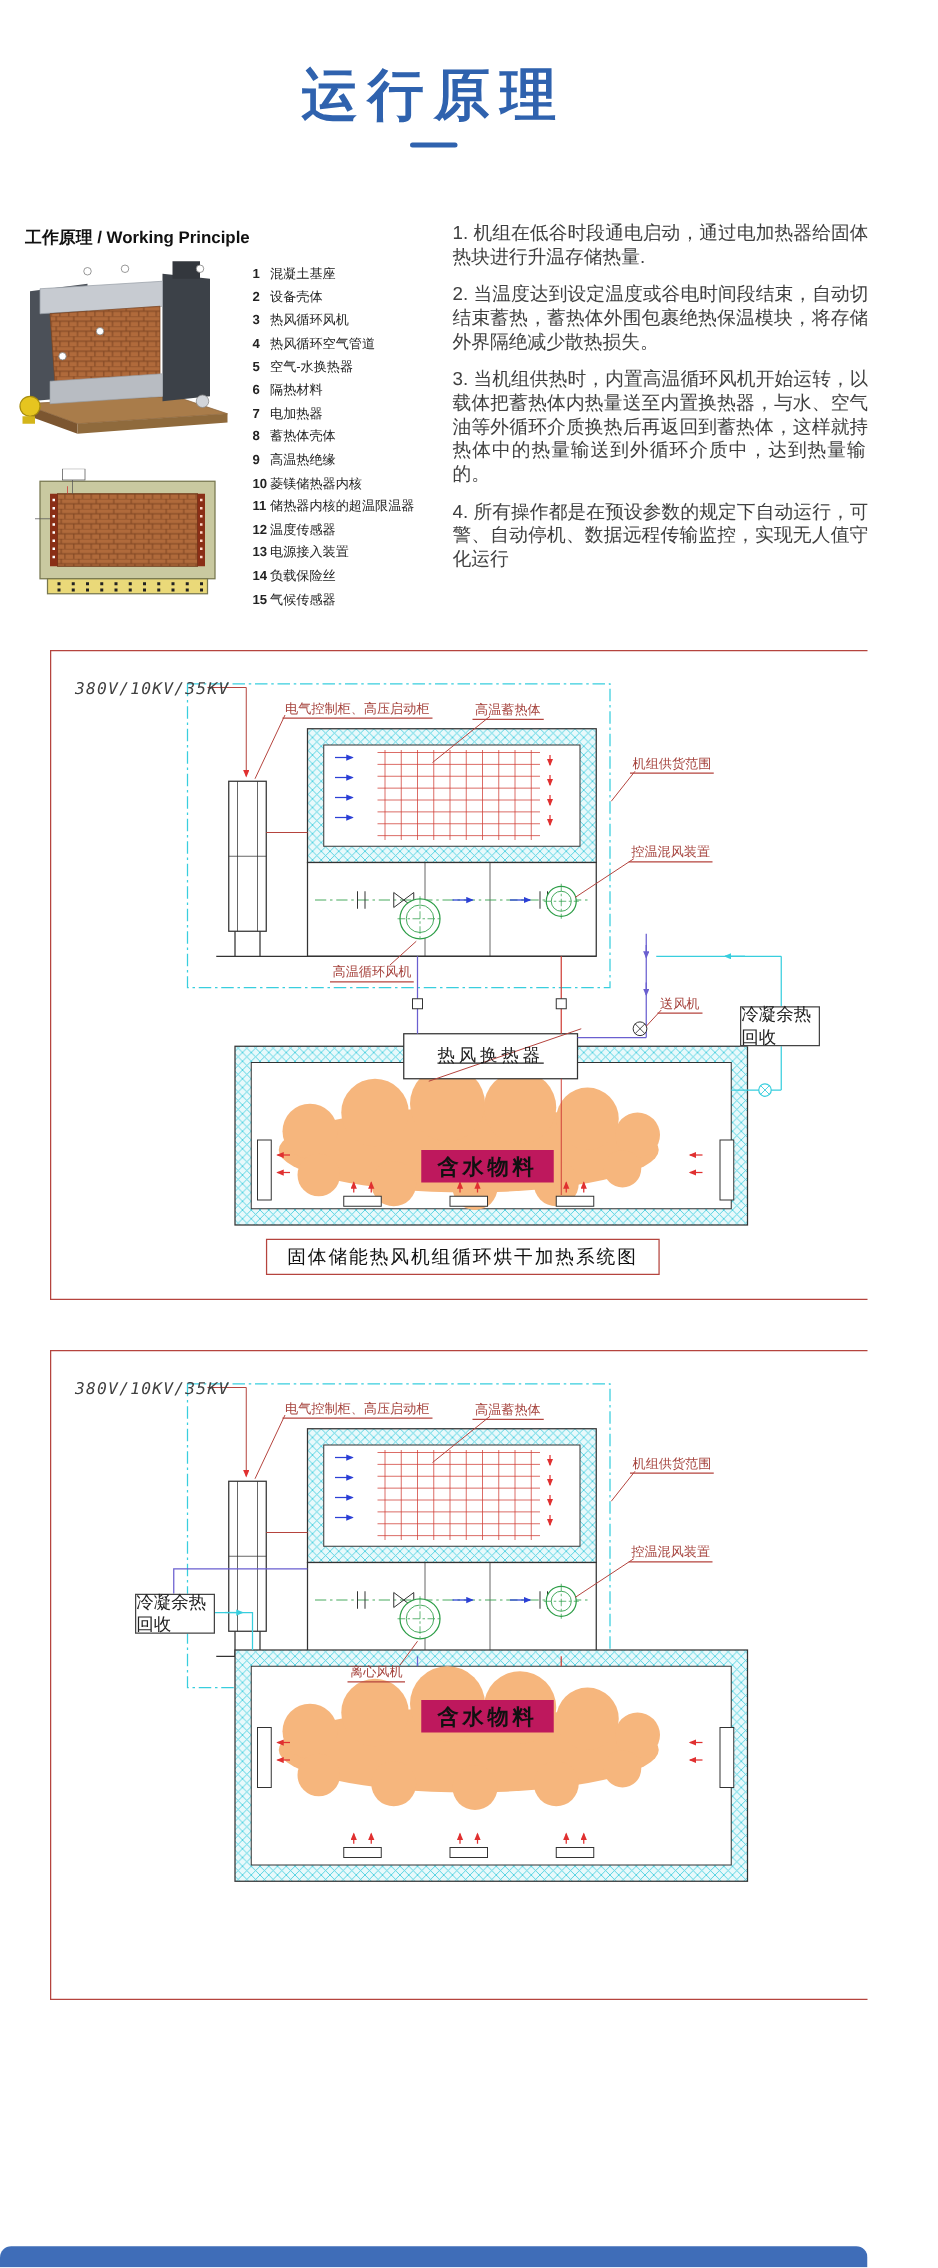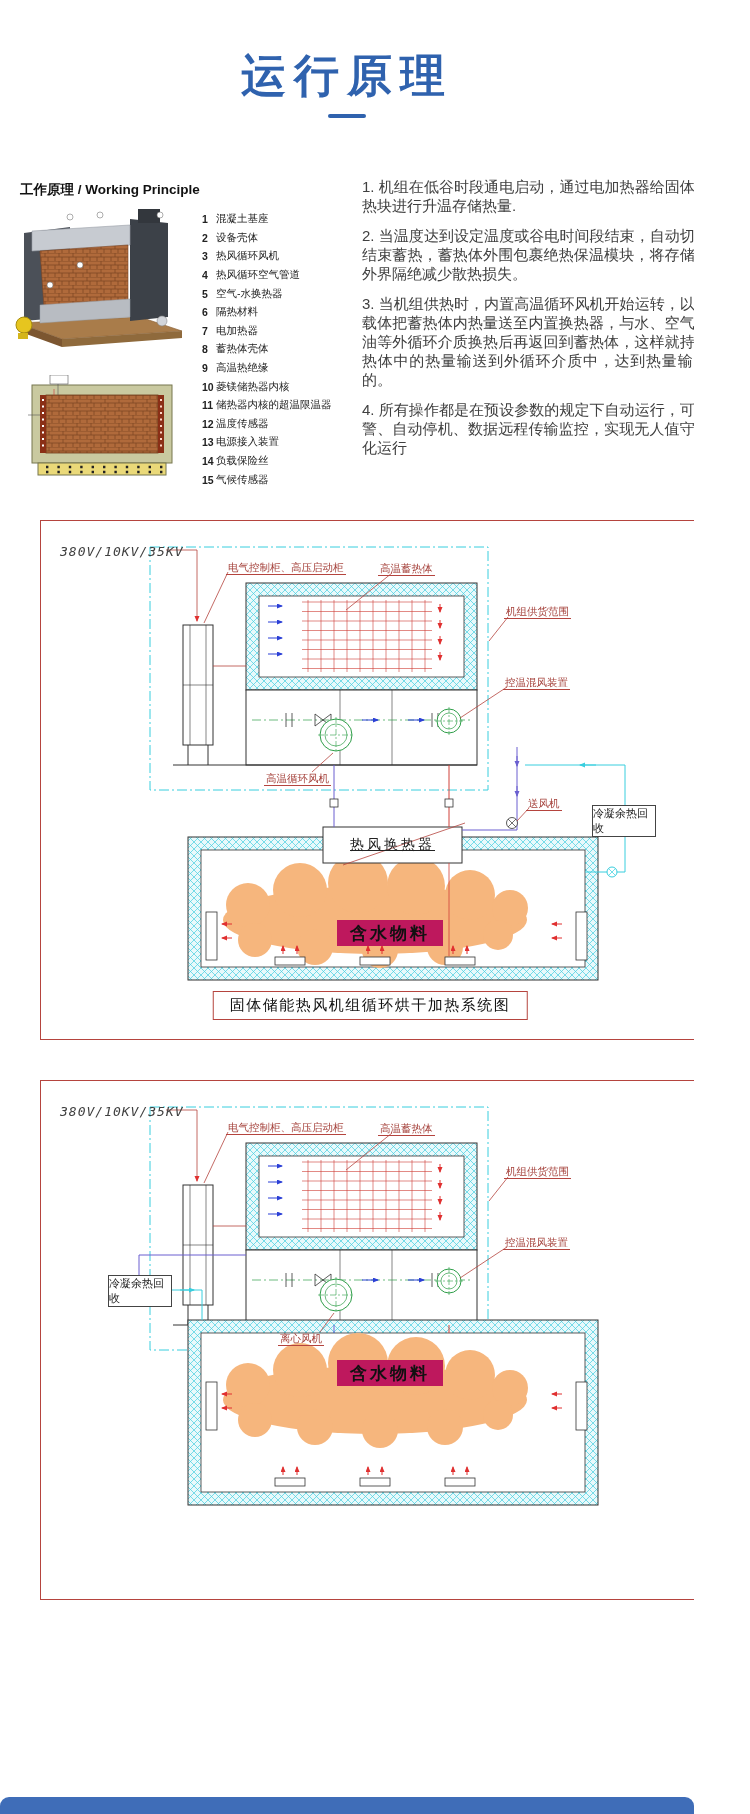--- a/index.html
+++ b/index.html
@@ -23,21 +23,21 @@
   
   .diagram{position:absolute;left:40px;width:660px;height:520px;}
   .diagram svg{position:absolute;left:0;top:0;}
   .rlabel{position:absolute;color:#a5423c;font-size:10.5px;white-space:nowrap;
           border-bottom:1px solid #b5443e;padding:0 2px 1px 2px;line-height:12px;}
   .voltage{position:absolute;color:#3f3f3f;font-size:13px;letter-spacing:1px;white-space:nowrap;
            font-family:"DejaVu Sans Mono",monospace;font-style:italic;}
   .hx-box{position:absolute;left:283px;top:307px;width:139px;height:36px;display:flex;
           align-items:center;justify-content:center;font-size:14px;letter-spacing:3px;color:#222;text-decoration:underline;}
   .cond-box{position:absolute;width:62px;height:30px;border:1px solid #444;background:#fff;
-            display:flex;align-items:center;justify-content:center;font-size:11px;color:#222;}
+            display:flex;align-items:center;justify-content:center;font-size:14px;color:#222;}
   .wet-label{position:absolute;width:106px;height:26px;background:#be185d;display:flex;
              align-items:center;justify-content:center;font-size:17px;font-weight:bold;
              letter-spacing:3px;color:#111;}
   .caption{position:absolute;left:50%;transform:translateX(-50%);border:1.4px solid #b5443e;
            background:#fff;padding:4px 16px;font-size:15px;font-weight:normal;color:#111;
            letter-spacing:1.5px;white-space:nowrap;}
   .footer-bar{position:absolute;bottom:0;left:0;width:100%;height:17px;background:#3f6db8;
               border-radius:9px 9px 0 0;}
 </style>
 </head>

